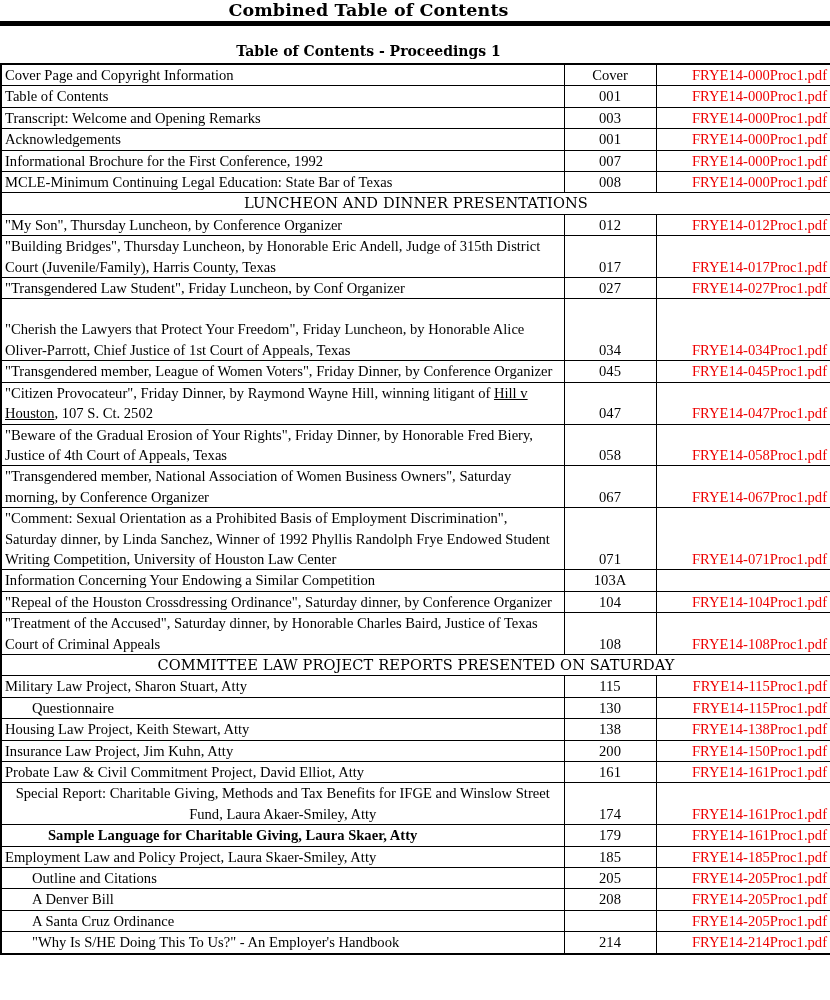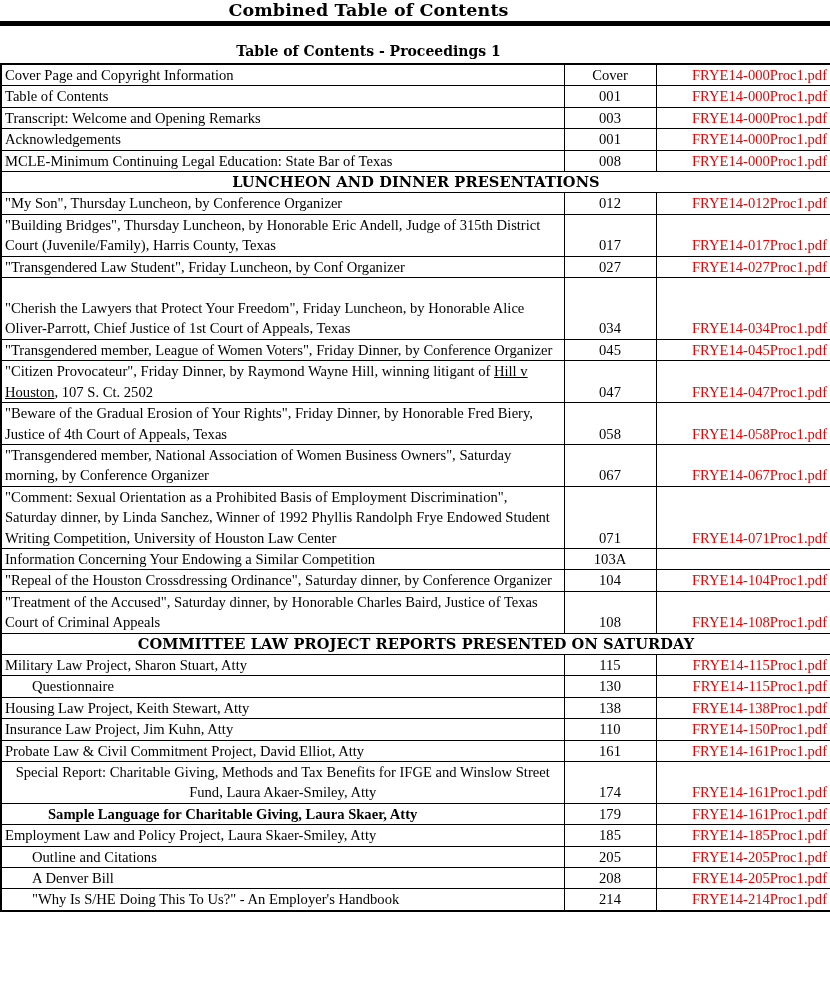--- a/index.html
+++ b/index.html
@@ -75,21 +75,21 @@
     vertical-align: bottom;
   }
   td.file-cell {
     text-align: right;
     vertical-align: bottom;
     color: #ee0000;
   }
   td.section-head {
     text-align: center;
     font-family: "DejaVu Serif", "Liberation Serif", serif;
-    font-weight: bold;
+    font-weight: normal;
     font-size: 13.3px;
     line-height: 19px;
     letter-spacing: 0.1px;
     vertical-align: middle;
   }
   .ind1 { padding-left: 30px !important; }
   .ind2 { padding-left: 46px !important; font-weight: bold; }
   .pad-top-1 { padding-top: 20px !important; }
   u.caselaw { text-decoration: underline; }
 </style>
@@ -124,20 +124,25 @@
           <td class="title-cell">Transcript: Welcome and Opening Remarks</td>
           <td class="page-cell">003</td>
           <td class="file-cell">FRYE14-000Proc1.pdf</td>
         </tr>
         <tr>
           <td class="title-cell">Acknowledgements</td>
           <td class="page-cell">001</td>
           <td class="file-cell">FRYE14-000Proc1.pdf</td>
         </tr>
         <tr>
+          <td class="title-cell">Informational Brochure for the First Conference, 1992</td>
+          <td class="page-cell">007</td>
+          <td class="file-cell">FRYE14-000Proc1.pdf</td>
+        </tr>
+        <tr>
           <td class="title-cell">MCLE-Minimum Continuing Legal Education: State Bar of Texas</td>
           <td class="page-cell">008</td>
           <td class="file-cell">FRYE14-000Proc1.pdf</td>
         </tr>
         <tr>
           <td class="section-head" colspan="3">LUNCHEON AND DINNER PRESENTATIONS</td>
         </tr>
         <tr>
           <td class="title-cell">"My Son", Thursday Luncheon, by Conference Organizer</td>
           <td class="page-cell">012</td>
@@ -211,21 +216,21 @@
           <td class="page-cell">130</td>
           <td class="file-cell">FRYE14-115Proc1.pdf</td>
         </tr>
         <tr>
           <td class="title-cell">Housing Law Project, Keith Stewart, Atty</td>
           <td class="page-cell">138</td>
           <td class="file-cell">FRYE14-138Proc1.pdf</td>
         </tr>
         <tr>
           <td class="title-cell">Insurance Law Project, Jim Kuhn, Atty</td>
-          <td class="page-cell">110</td>
+          <td class="page-cell">200</td>
           <td class="file-cell">FRYE14-150Proc1.pdf</td>
         </tr>
         <tr>
           <td class="title-cell">Probate Law &amp; Civil Commitment Project, David Elliot, Atty</td>
           <td class="page-cell">161</td>
           <td class="file-cell">FRYE14-161Proc1.pdf</td>
         </tr>
         <tr>
           <td class="title-cell center">Special Report: Charitable Giving, Methods and Tax Benefits for IFGE and Winslow Street Fund, Laura Akaer-Smiley, Atty</td>
           <td class="page-cell">174</td>
@@ -245,20 +250,25 @@
           <td class="title-cell ind1">Outline and Citations</td>
           <td class="page-cell">205</td>
           <td class="file-cell">FRYE14-205Proc1.pdf</td>
         </tr>
         <tr>
           <td class="title-cell ind1">A Denver Bill</td>
           <td class="page-cell">208</td>
           <td class="file-cell">FRYE14-205Proc1.pdf</td>
         </tr>
         <tr>
+          <td class="title-cell ind1">A Santa Cruz Ordinance</td>
+          <td class="page-cell"></td>
+          <td class="file-cell">FRYE14-205Proc1.pdf</td>
+        </tr>
+        <tr>
           <td class="title-cell ind1">"Why Is S/HE Doing This To Us?" - An Employer's Handbook</td>
           <td class="page-cell">214</td>
           <td class="file-cell">FRYE14-214Proc1.pdf</td>
         </tr>
       </tbody>
   </table>
 
 </div>
 
 </body></html>

